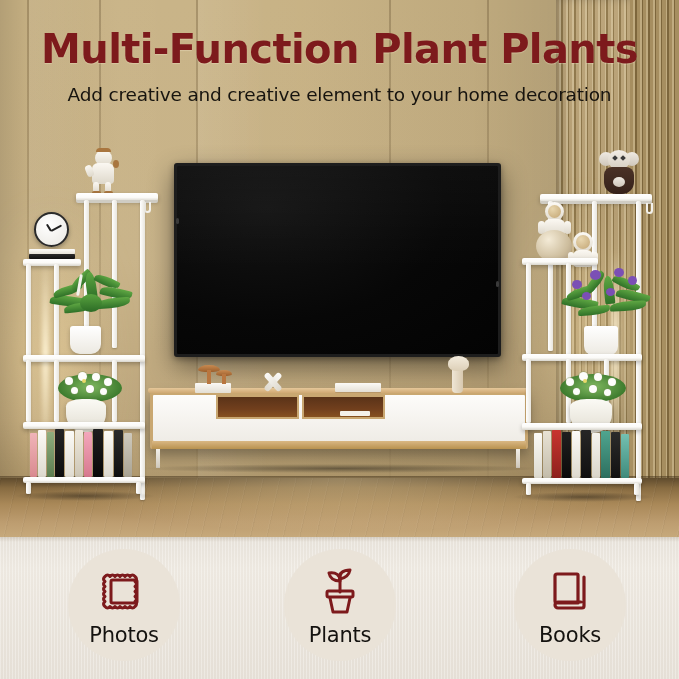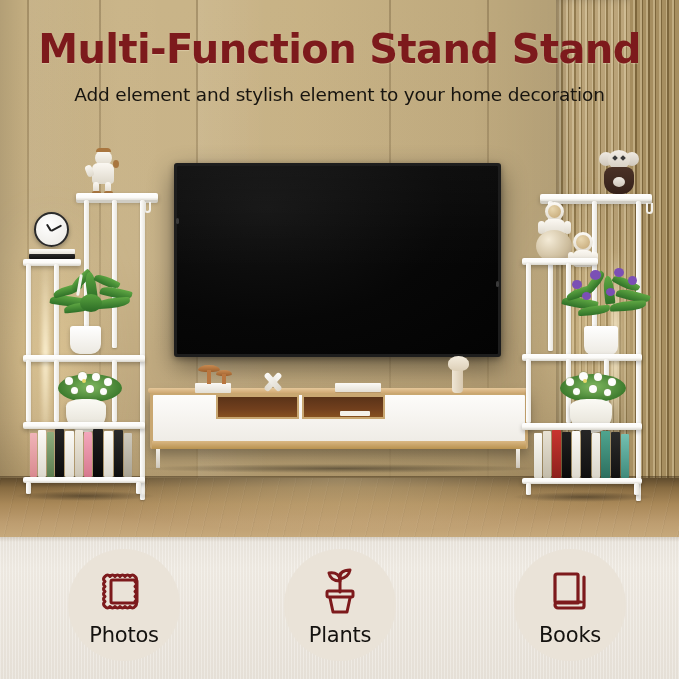--- a/index.html
+++ b/index.html
@@ -538,22 +538,22 @@
       <div class="bookspine" style="left:77px;top:2px;width:9px;height:46px;background:linear-gradient(180deg,#2b2b2b,#121212);"></div>
       <div class="bookspine" style="left:87px;top:4px;width:8px;height:44px;background:linear-gradient(180deg,#74c0b1,#3f8b7c);"></div>
     </div>
 
     <div class="shelf" style="left:-4px;top:328px;width:120px;height:6px;"></div>
     <div class="mbar" style="left:0px;top:333px;width:5px;height:12px;"></div>
     <div class="mbar" style="left:108px;top:333px;width:5px;height:12px;"></div>
     <div class="stand-shadow" style="left:-14px;top:342px;width:142px;height:10px;"></div>
   </div>
 
-  <div class="title">Multi-Function Stand Stand</div>
-  <div class="subtitle">Add element and stylish element to your home decoration</div>
+  <div class="title">Multi-Function Plant Plants</div>
+  <div class="subtitle">Add creative and creative element to your home decoration</div>
 
   <div class="band"></div>
 
   <div class="feature f-photos">
     <div class="circle"></div>
     <div class="ficon">
       <svg viewBox="0 0 56 56" width="56" height="56" fill="none" stroke="#7d1a1c" stroke-width="3" stroke-linecap="round" stroke-linejoin="round">
         <path d="M9 13.5 q2.5 -3 5 0 q2.5 -3 5 0 q2.5 -3 5 0 q2.5 -3 5 0 q2.5 -3 5 0 q2.5 -3 5 0
                  q3 2.5 0 5 q3 2.5 0 5 q3 2.5 0 5 q3 2.5 0 5 q3 2.5 0 5 q3 2.5 0 5
                  q-2.5 3 -5 0 q-2.5 3 -5 0 q-2.5 3 -5 0 q-2.5 3 -5 0 q-2.5 3 -5 0 q-2.5 3 -5 0

